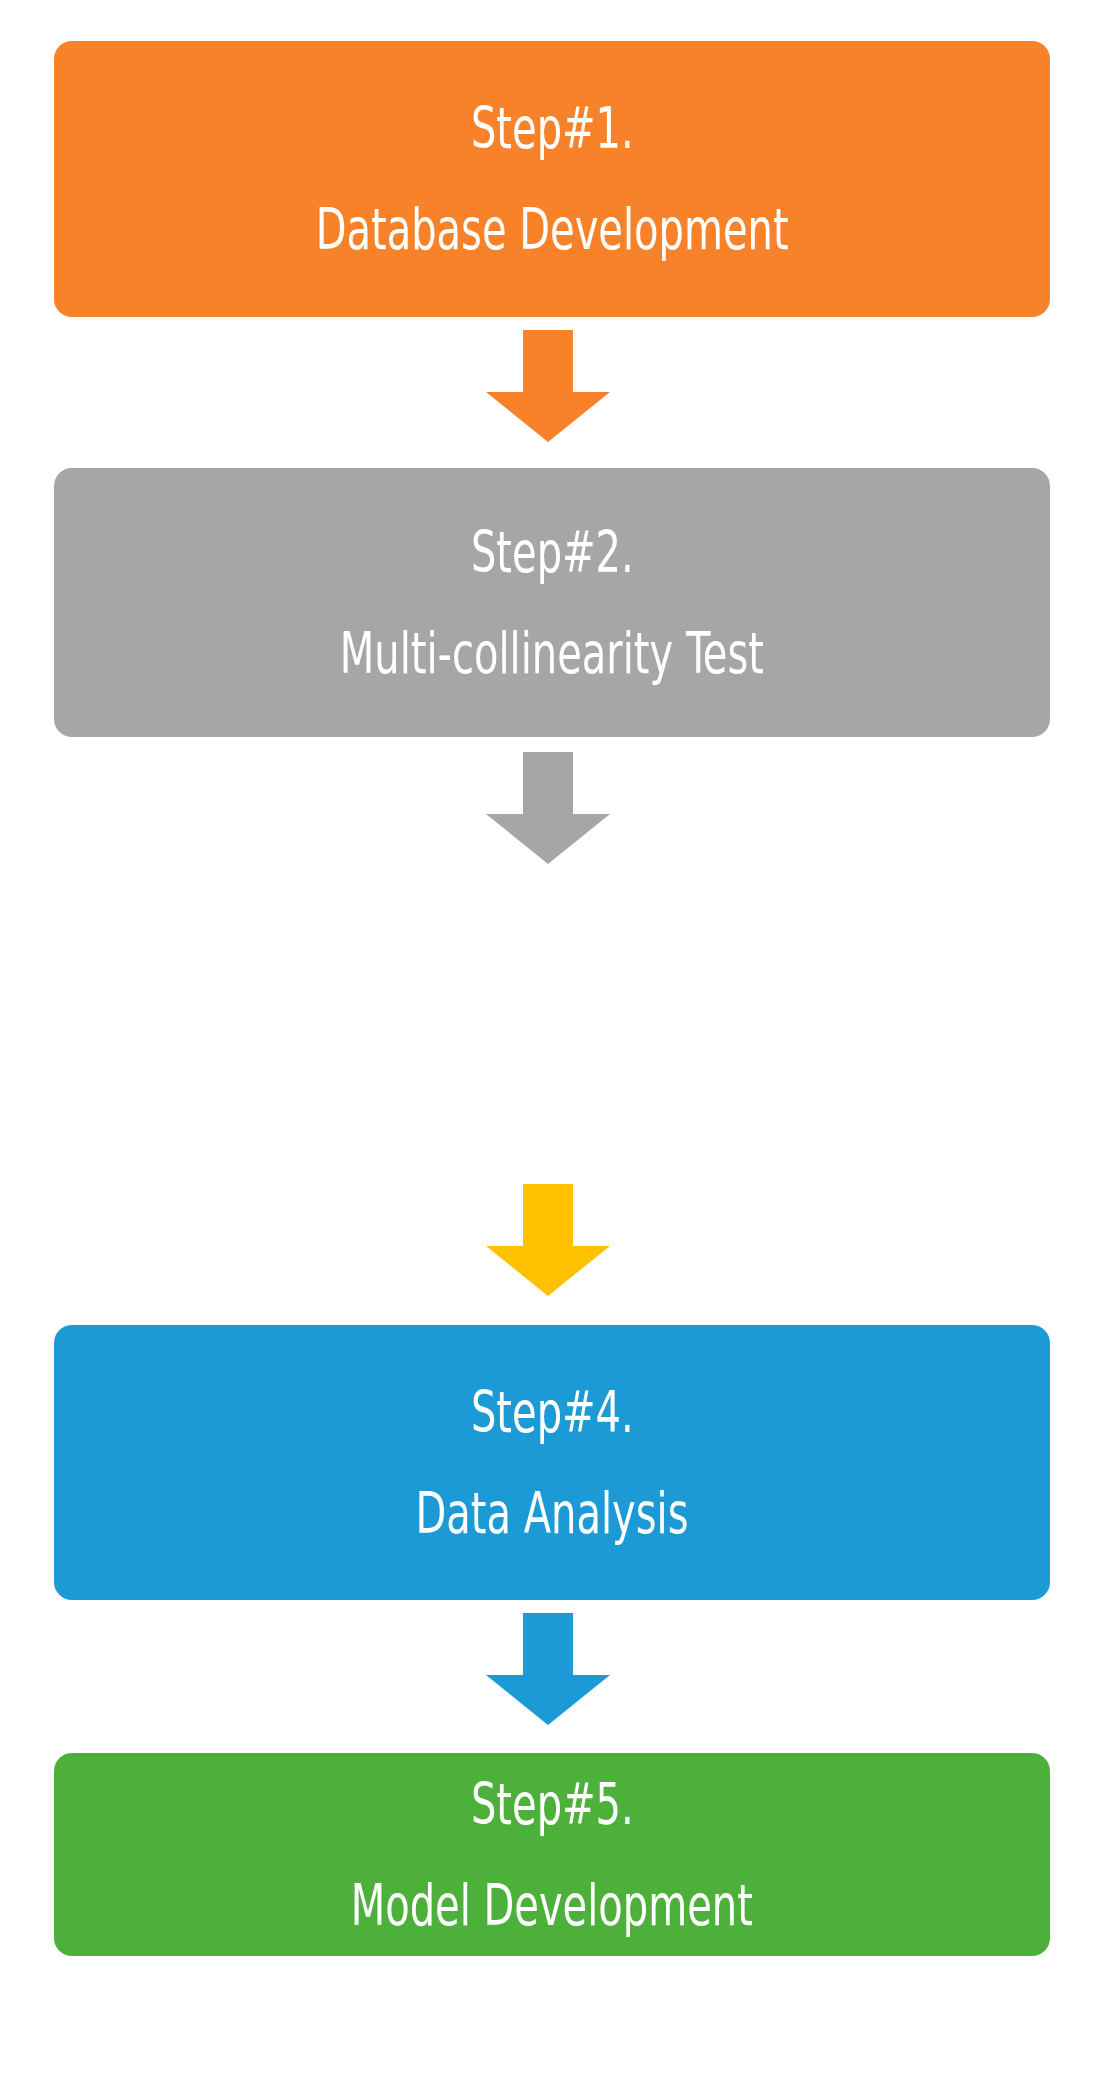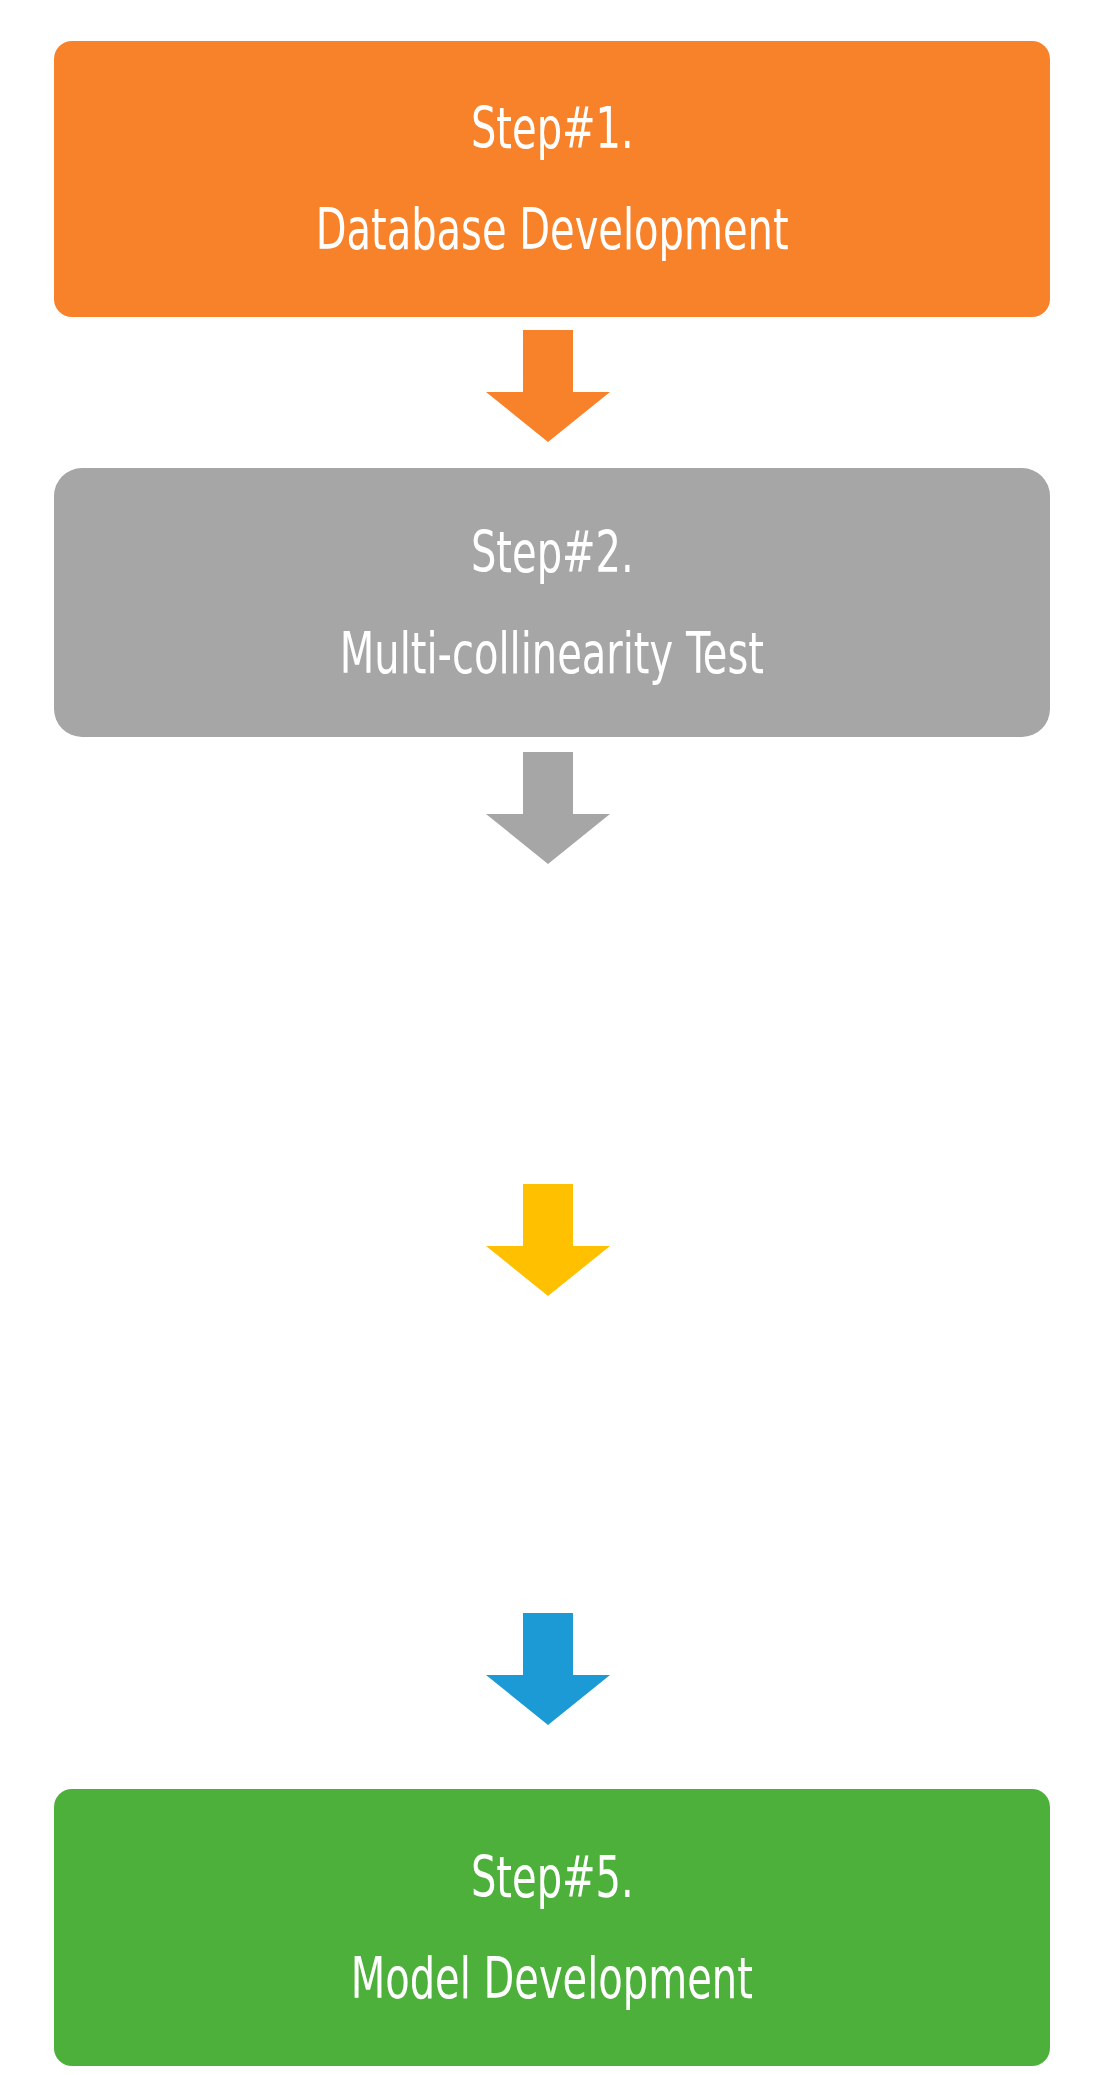--- a/index.html
+++ b/index.html
@@ -58,24 +58,24 @@
     display: flex;
     justify-content: center;
     align-items: flex-start;
   }
   .arrow svg {
     display: block;
   }
 
   
   #box-1 { top: 41px;   height: 276px; background: #F8822A; }
-  #box-2 { top: 468px;  height: 269px; background: #A6A6A6; border-radius: 28px; }
+  #box-2 { top: 468px;  height: 269px; background: #A6A6A6; }
   #box-3 { top: 898px;  height: 272px; background: #FFC000; }
   #box-4 { top: 1325px; height: 275px; background: #1C9AD6; }
-  #box-5 { top: 1753px; height: 277px; background: #4CB03A; margin-top: 36px; }
+  #box-5 { top: 1753px; height: 203px; background: #4CB03A; }
 
   #arrow-1 { top: 330px; }
   #arrow-2 { top: 752px; }
   #arrow-3 { top: 1184px; }
   #arrow-4 { top: 1613px; }
 </style>
 </head>
 <body>
 
 <div id="flowchart">
@@ -108,20 +108,24 @@
 
 
   <div class="arrow" id="arrow-3">
     <span>
       <svg width="150" height="112" viewBox="0 0 150 112" aria-hidden="true">
         <polygon points="50,0 100,0 100,62 137,62 75,112 13,62 50,62" fill="#FFC000"></polygon>
       </svg>
     </span>
   </div>
 
+  <div class="step-box" id="box-4">
+    <div class="step-title">Step#4.</div>
+    <div class="step-subtitle">Data Analysis</div>
+  </div>
 
   <div class="arrow" id="arrow-4">
     <span>
       <svg width="150" height="112" viewBox="0 0 150 112" aria-hidden="true">
         <polygon points="50,0 100,0 100,62 137,62 75,112 13,62 50,62" fill="#1C9AD6"></polygon>
       </svg>
     </span>
   </div>
 
   <div class="step-box" id="box-5">

